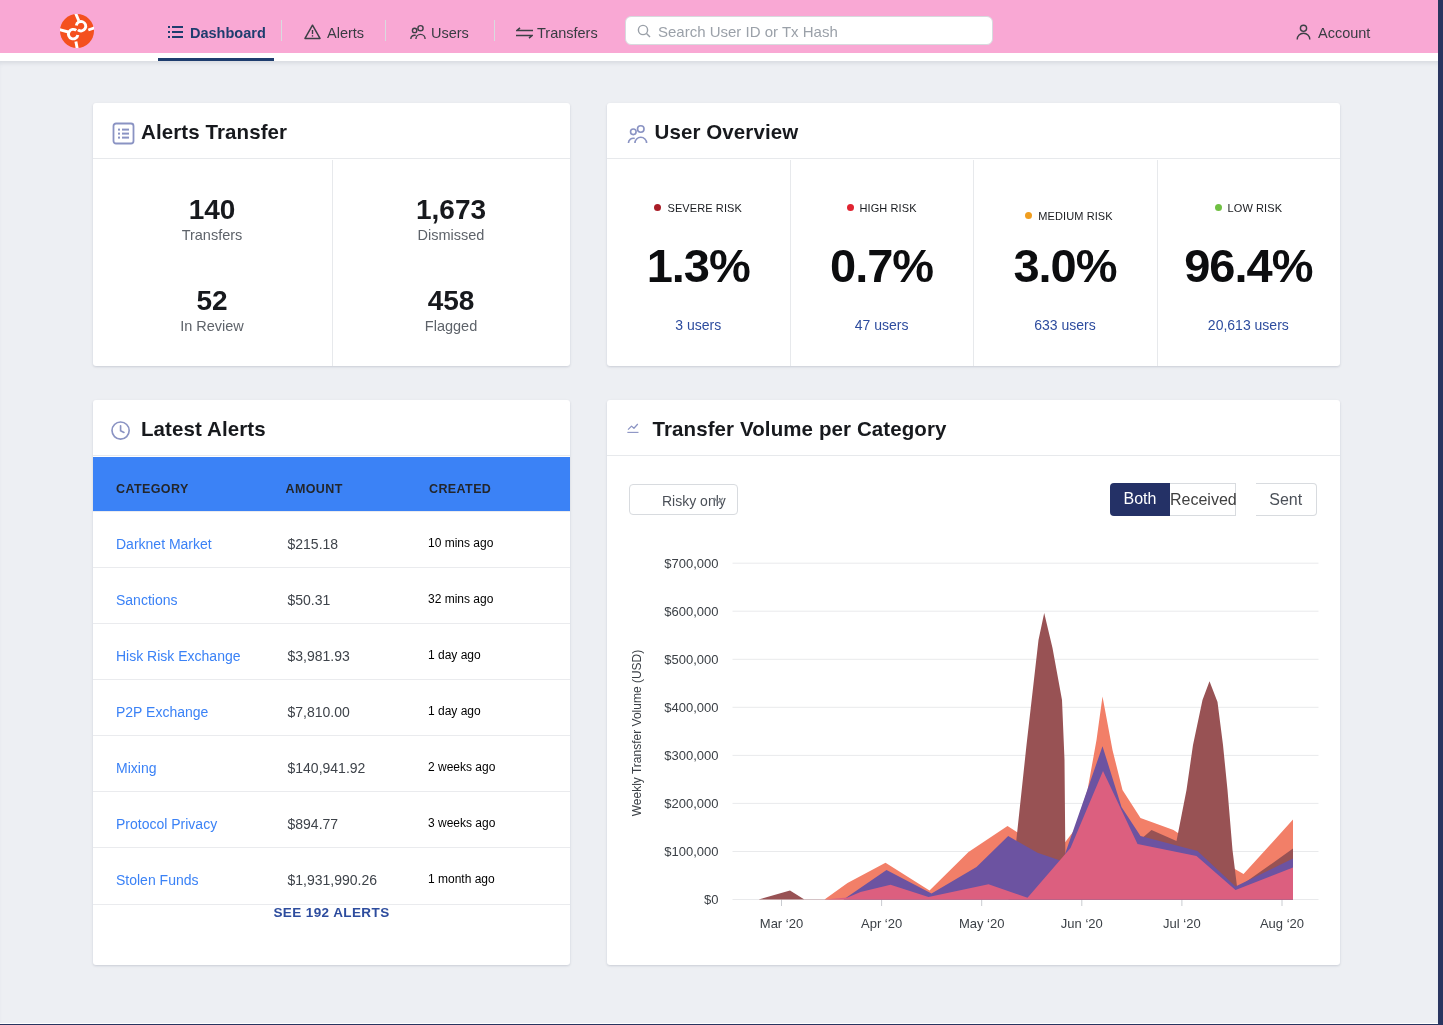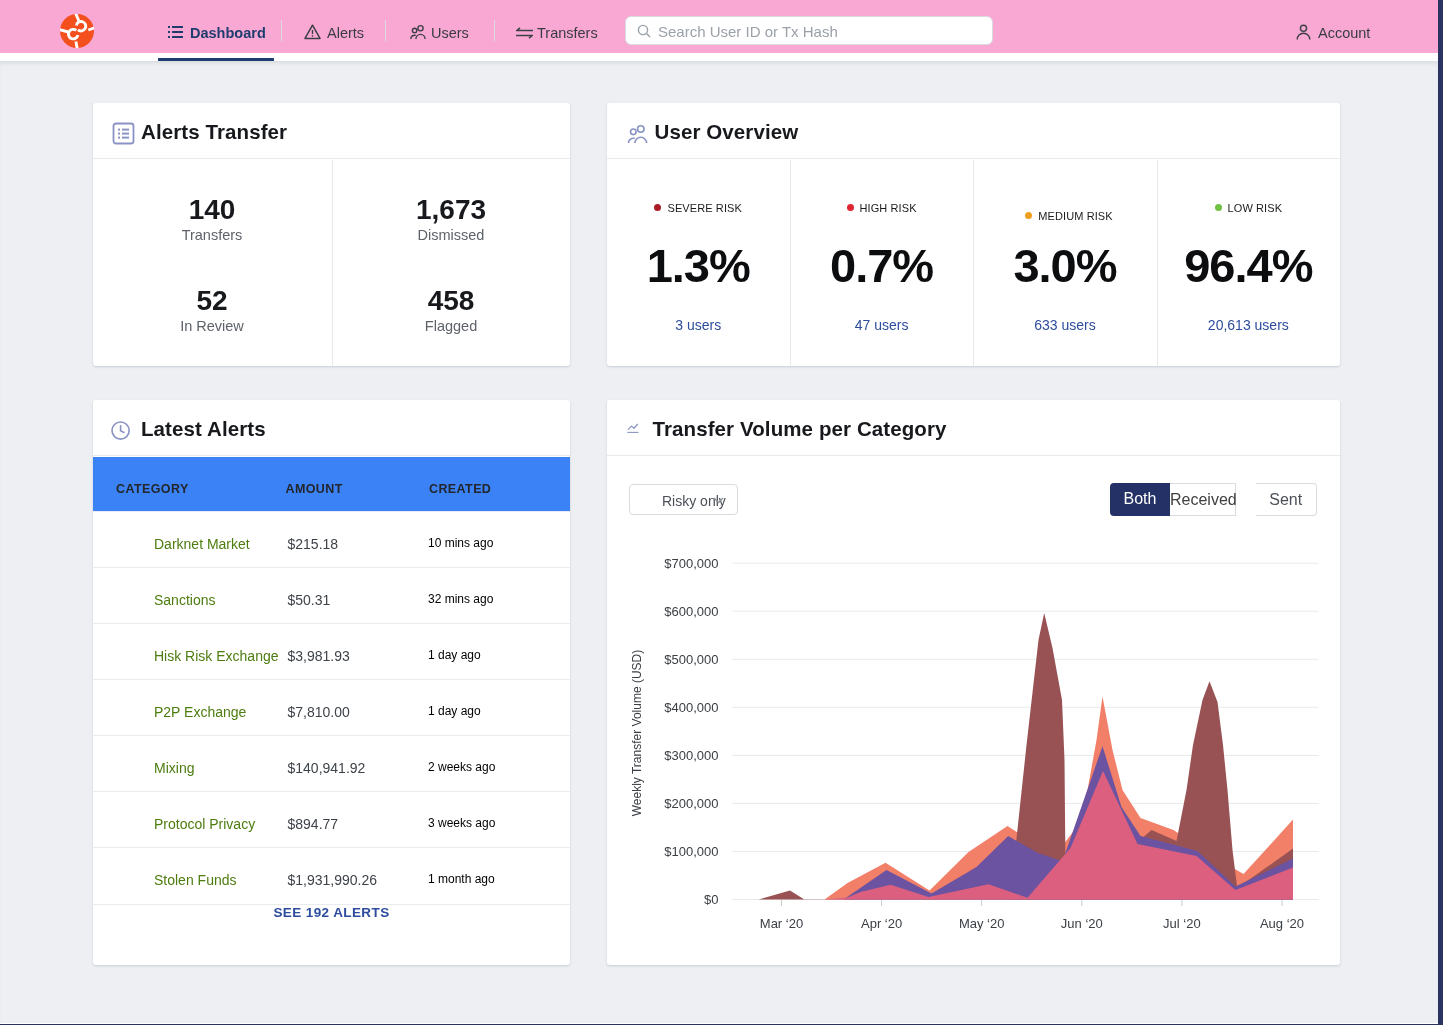--- a/index.html
+++ b/index.html
@@ -16,21 +16,21 @@
 .navitem { position:absolute; top:25px; font-size:14.5px; color:#383c42; white-space:nowrap; }
 .navsep { position:absolute; top:20px; width:1px; height:21px; background:#d9dbde; }
 .num { font-weight:bold; font-size:28px; line-height:30px; color:#17191d; text-align:center; }
 .numlab { font-size:14.5px; line-height:15px; color:#5e636a; text-align:center; margin-top:3px; }
 .ulabel { font-size:11px; color:#191b1f; letter-spacing:0.1px; }
 .dot { display:inline-block; width:7px; height:7px; border-radius:50%; margin-right:6px; position:relative; top:-1px; }
 .pct { font-weight:bold; font-size:47px; line-height:47px; color:#0c0d0f; letter-spacing:-1px; }
 .users { font-size:14px; line-height:14px; color:#2d4c9e; }
 
 .trow { position:absolute; left:0; width:100%; height:56px; border-bottom:1px solid #eaebee; }
-.tc1 { position:absolute; left:23px; top:23.5px; font-size:14px; color:#4d7c0f;margin-left:38px; }
+.tc1 { position:absolute; left:23px; top:23.5px; font-size:14px; color:#3b82f6; }
 .tc2 { position:absolute; left:194.5px; top:23.5px; font-size:14px; color:#3e434a; }
 .tc3 { position:absolute; left:335px; top:23.5px; font-size:12px; color:#000000; }
 </style>
 </head>
 <body>
 <div id="app">
   <div id="main"></div>
   <div id="nav">
     <svg style="position:absolute;left:60px;top:14px" width="34" height="34" viewBox="0 0 34 34">
       <circle cx="17" cy="17" r="17" fill="#f4501e"></circle>

